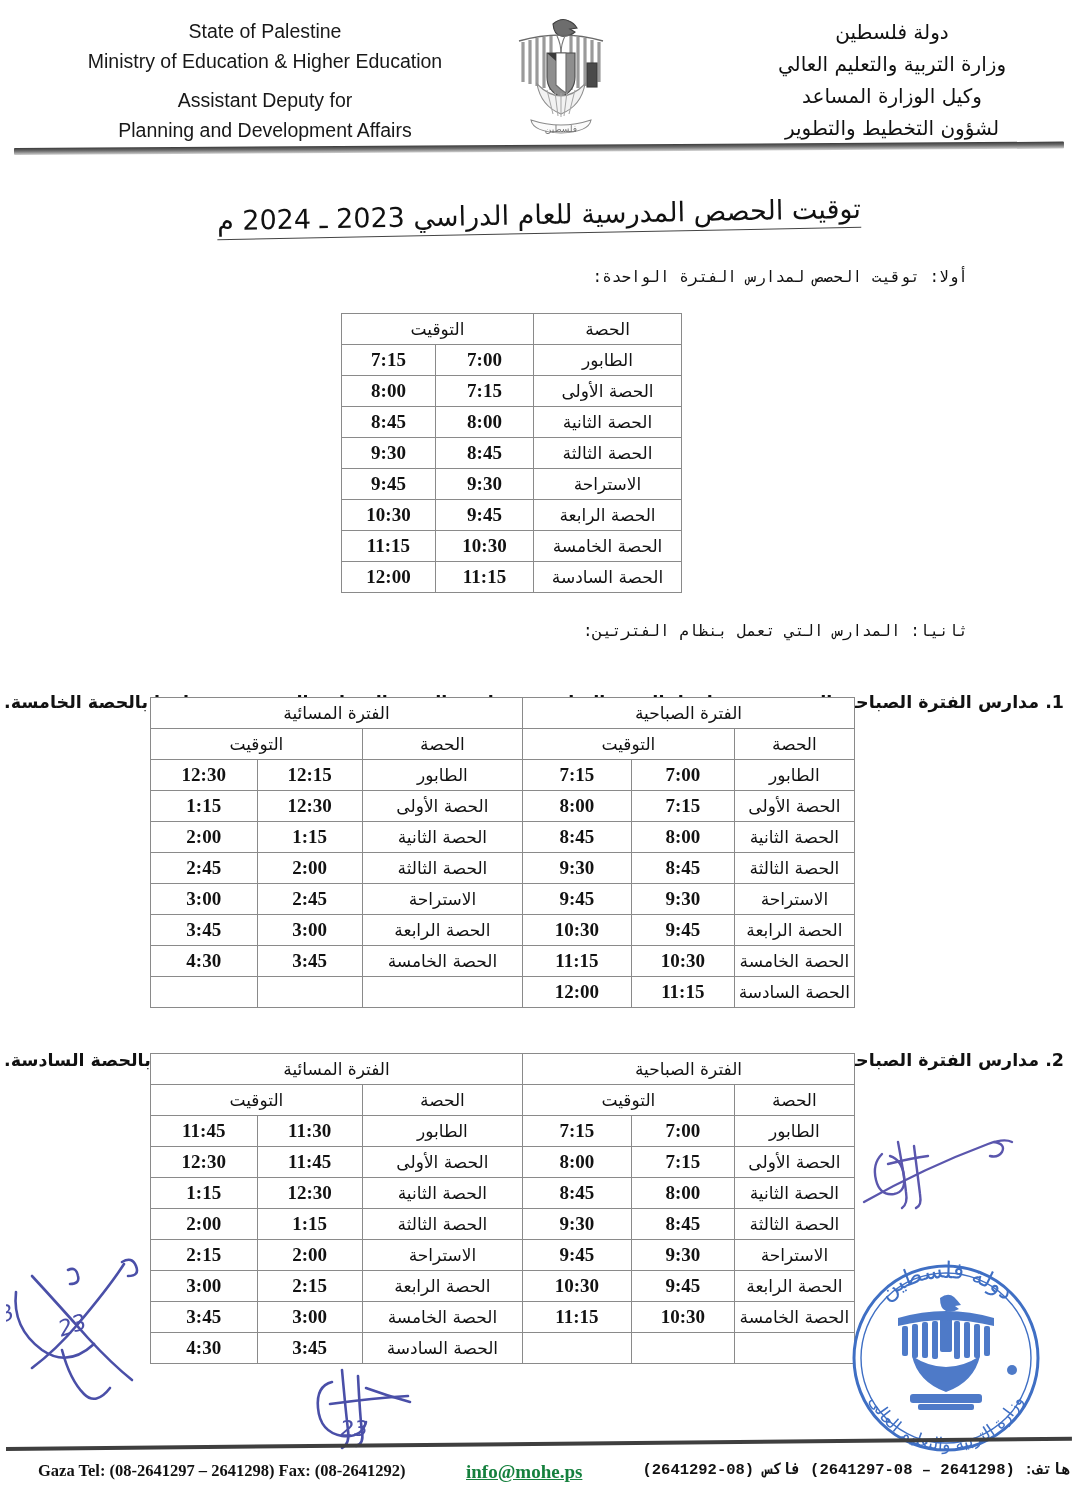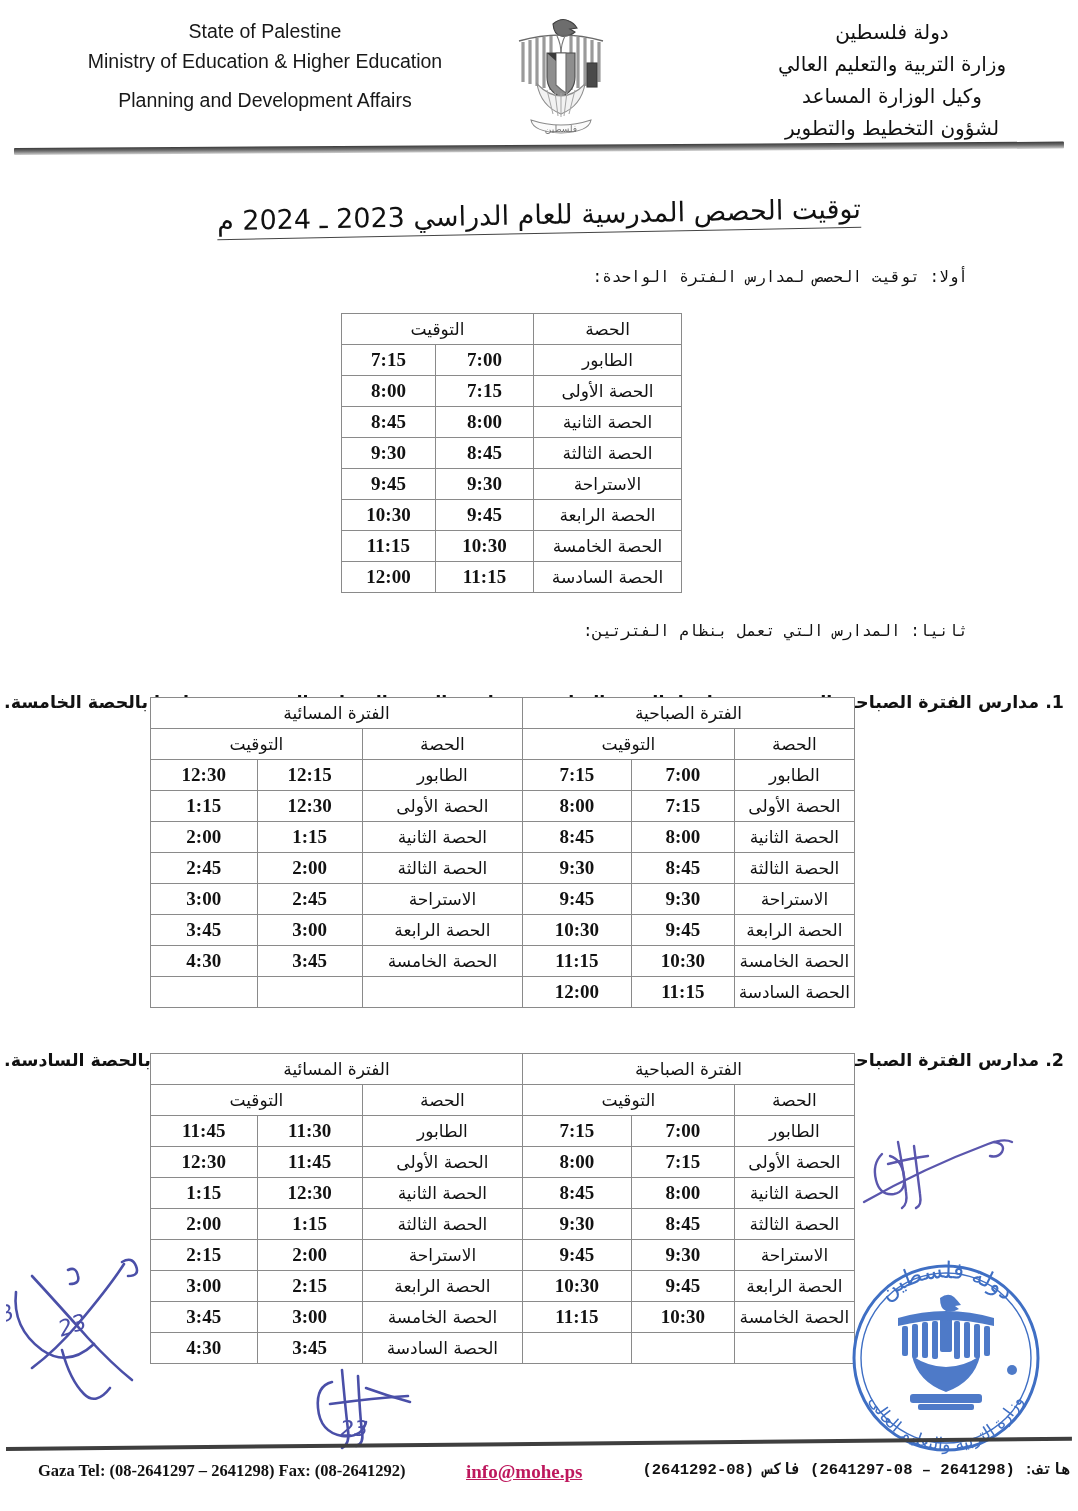--- a/index.html
+++ b/index.html
@@ -184,21 +184,21 @@
     color: #111;
     white-space: nowrap;
   }
   .ftr-mail {
     position: absolute;
     left: 424px; top: 2px;
     direction: ltr;
     font-family: "Liberation Serif", "DejaVu Serif", serif;
     font-size: 19px;
     font-weight: bold;
-    color: #be185d;
+    color: #15803d;
     text-decoration: underline;
     white-space: nowrap;
   }
   .ftr-ar {
     position: absolute;
     right: 12px; top: 1px;
     direction: rtl;
     font-family: Liberation Mono, monospace;
     font-size: 15.5px;
     font-weight: bold;
@@ -220,20 +220,21 @@
 </style>
 </head>
 <body>
 
 <div class="letterhead">
 
   <div class="lh-en">
     <div>State of Palestine</div>
     <div>Ministry of Education &amp; Higher Education</div>
     <span class="gap"></span>
+    <div>Assistant Deputy for</div>
     <div>Planning and Development Affairs</div>
   </div>
 
   <div class="emblem">
     <svg viewBox="0 0 120 140" width="120" height="140" aria-hidden="true">
       <g fill="none" stroke="#555" stroke-width="1.1">
 
         <path d="M52 16 q8-7 16-3 q5 2 8 7 l-7 1 l5 3 q-6 5 -14 4 q-7-1 -8-12z" fill="#6d6d6d" stroke="#3d3d3d"></path>
 
         <path d="M56 28 q4 8 4 18 l0 40 q0 10 -4 18" stroke="#777"></path>

